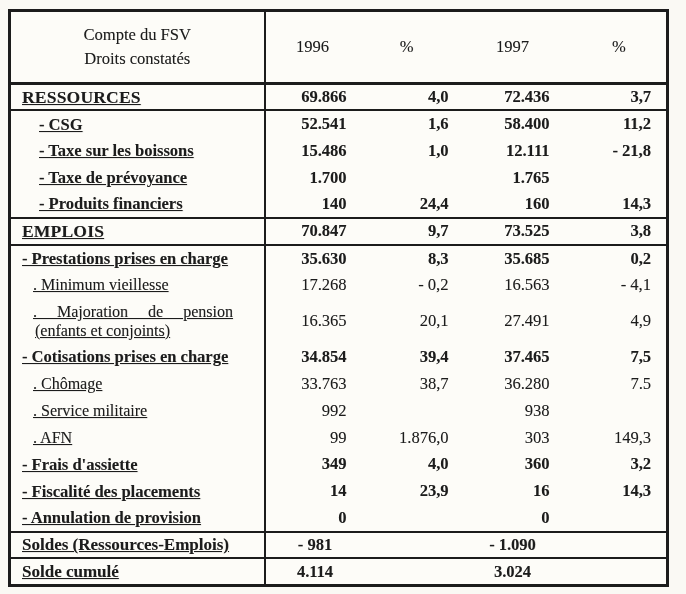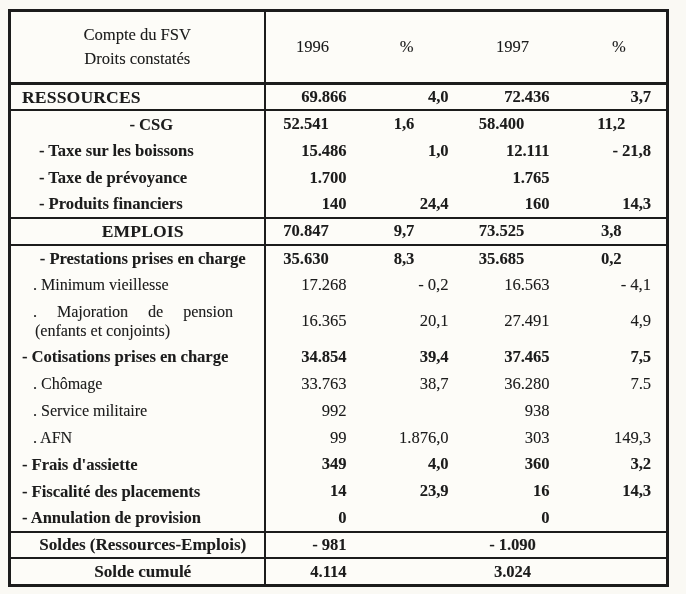--- a/index.html
+++ b/index.html
@@ -34,44 +34,44 @@
   thead th{
     height:70px;padding:0;vertical-align:middle;
     font-weight:400;font-size:16.5px;text-align:center;
     border-bottom:3px solid var(--ink);
   }
   th.label-h{border-right:2px solid var(--ink);}
   th.label-h div{line-height:24px;}
 
   tbody tr{height:25px;}
   tbody tr.tall{height:42px;}
-  tbody tr.rule td{border-top:2px solid var(--ink);text-align:center;}
+  tbody tr.rule td{border-top:2px solid var(--ink);}
   tbody tr.bold{font-weight:700;}
 
   td{padding:0;vertical-align:middle;font-size:16.5px;}
   td.lbl{
     border-right:2px solid var(--ink);
-    font-size:16px;line-height:19px;
+    font-size:16px;line-height:19px;text-decoration:underline;
   }
   tr.bold td.lbl{font-size:16.5px;}
   td.ind0{padding-left:11px;}
   td.ind1{padding-left:28px;}
   td.ind2{padding-left:22px;}
   td.lbl .l2{padding-left:2px;}
   .spread{word-spacing:16px;}
 
   td.num{text-align:right;white-space:nowrap;}
   td.c1996{padding-right:13px;}
   td.p1996{padding-right:5px;}
   td.c1997{padding-right:22px;}
   td.p1997{padding-right:15px;}
 
   tr.kind-section td.lbl{font-size:17.5px;letter-spacing:0.2px;}
   tr.kind-solde td.lbl{font-size:17px;}
-  tr.kind-solde td.c1996{text-align:right;padding-left:18px;}
+  tr.kind-solde td.c1996{text-align:center;padding-left:18px;}
   tr.kind-solde td.c1997{text-align:center;padding-right:0;}
 </style>
 </head>
 <body>
 
 <div class="page">
   <table class="fsv">
     <colgroup>
       <col class="c-label">
         <col class="c-1996">

